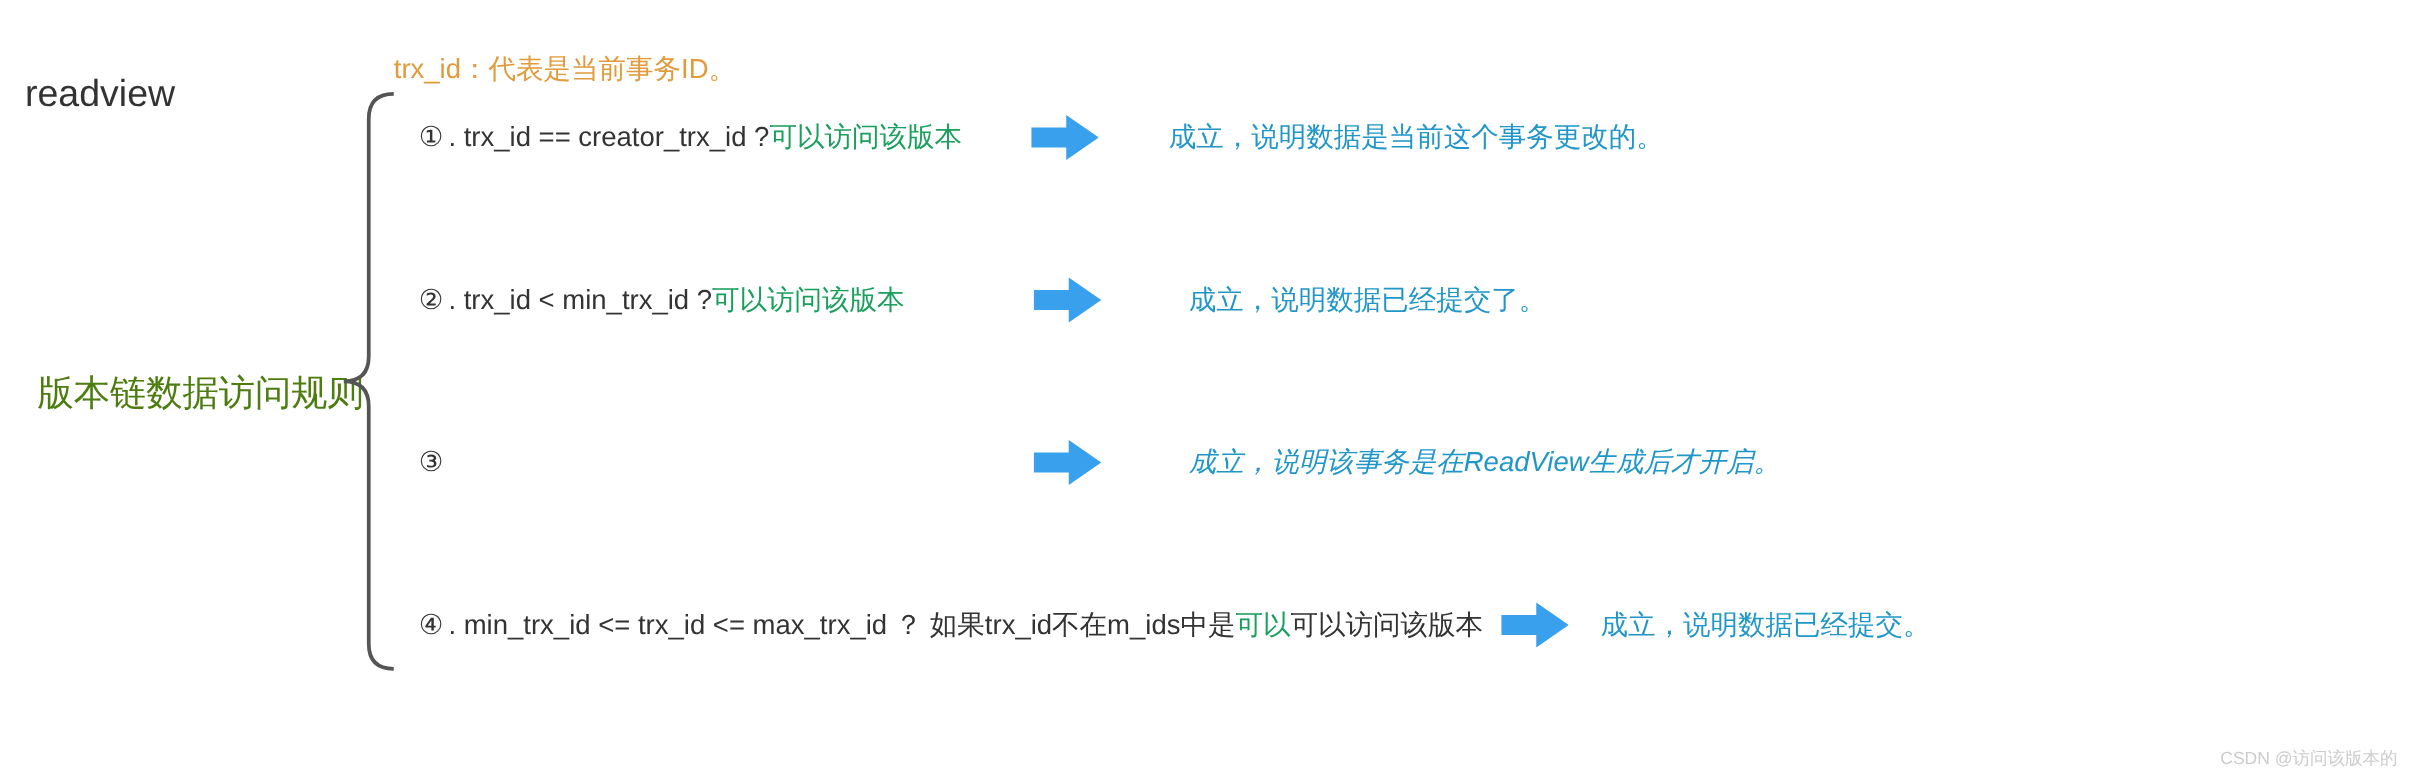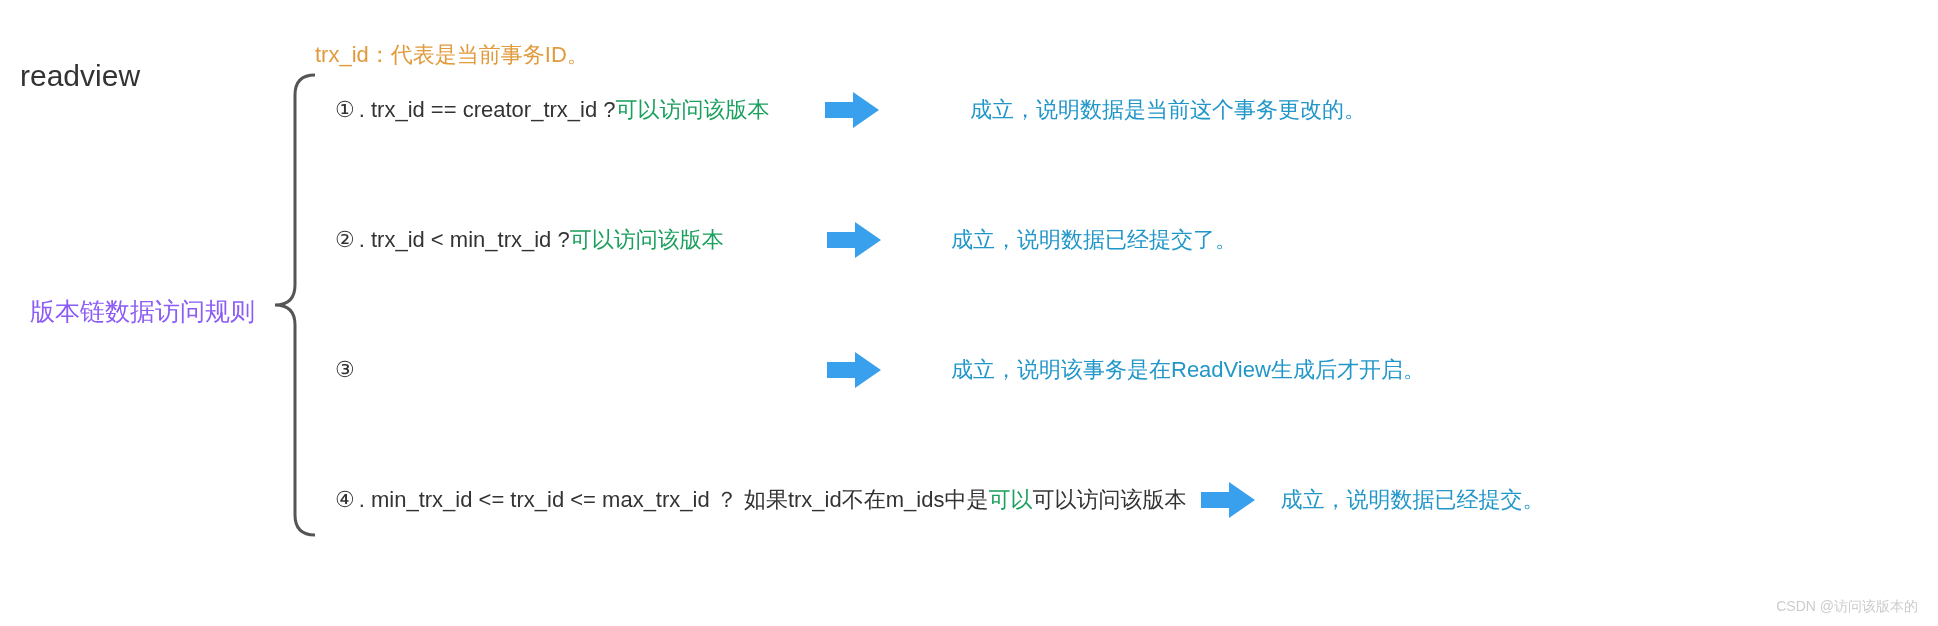--- a/index.html
+++ b/index.html
@@ -23,22 +23,22 @@
       position: absolute;
       top: 40px;
       left: 315px;
       font-size: 22px;
       color: #e19a3c;
     }
     .left-label {
       position: absolute;
       top: 295px;
       left: 30px;
-      font-size: 25px;
-      color: #8b5cf6;
+      font-size: 29px;
+      color: #4d7c0f;
     }
     .brace {
       position: absolute;
       top: 70px;
       left: 265px;
       width: 60px;
       height: 470px;
     }
     .rules {
       position: absolute;
@@ -68,27 +68,27 @@
       align-items: center;
       margin: 0 15px 0 15px;
     }
     .arrow-svg { width: 54px; height: 40px; }
     .explanation {
       font-size: 22px;
       color: #2196c9;
     }
     .row1 .rule-text { width: 480px; }
     .row1 .arrow-wrap { margin-left: 10px; }
-    .row1 .explanation { margin-left: 76px; }
+    .row1 .explanation { margin-left: 41px; }
     .row2 .rule-text { width: 430px; }
     .row2 .arrow-wrap { margin-left: 62px; }
     .row2 .explanation { margin-left: 55px; }
     .row3 .rule-text { width: 480px; }
     .row3 .arrow-wrap { margin-left: 12px; }
-    .row3 .explanation { margin-left: 55px; }
+    .row3 .explanation { margin-left: 55px; font-style: italic; }
     .row4 .rule-text { width: auto; }
     .row4 .arrow-wrap { margin-left: 15px; }
     .row4 .explanation { margin-left: 10px; text-align: center; }
     .watermark {
       position: absolute;
       bottom: 10px;
       right: 20px;
       color: #ccc;
       font-size: 14px;
     }

